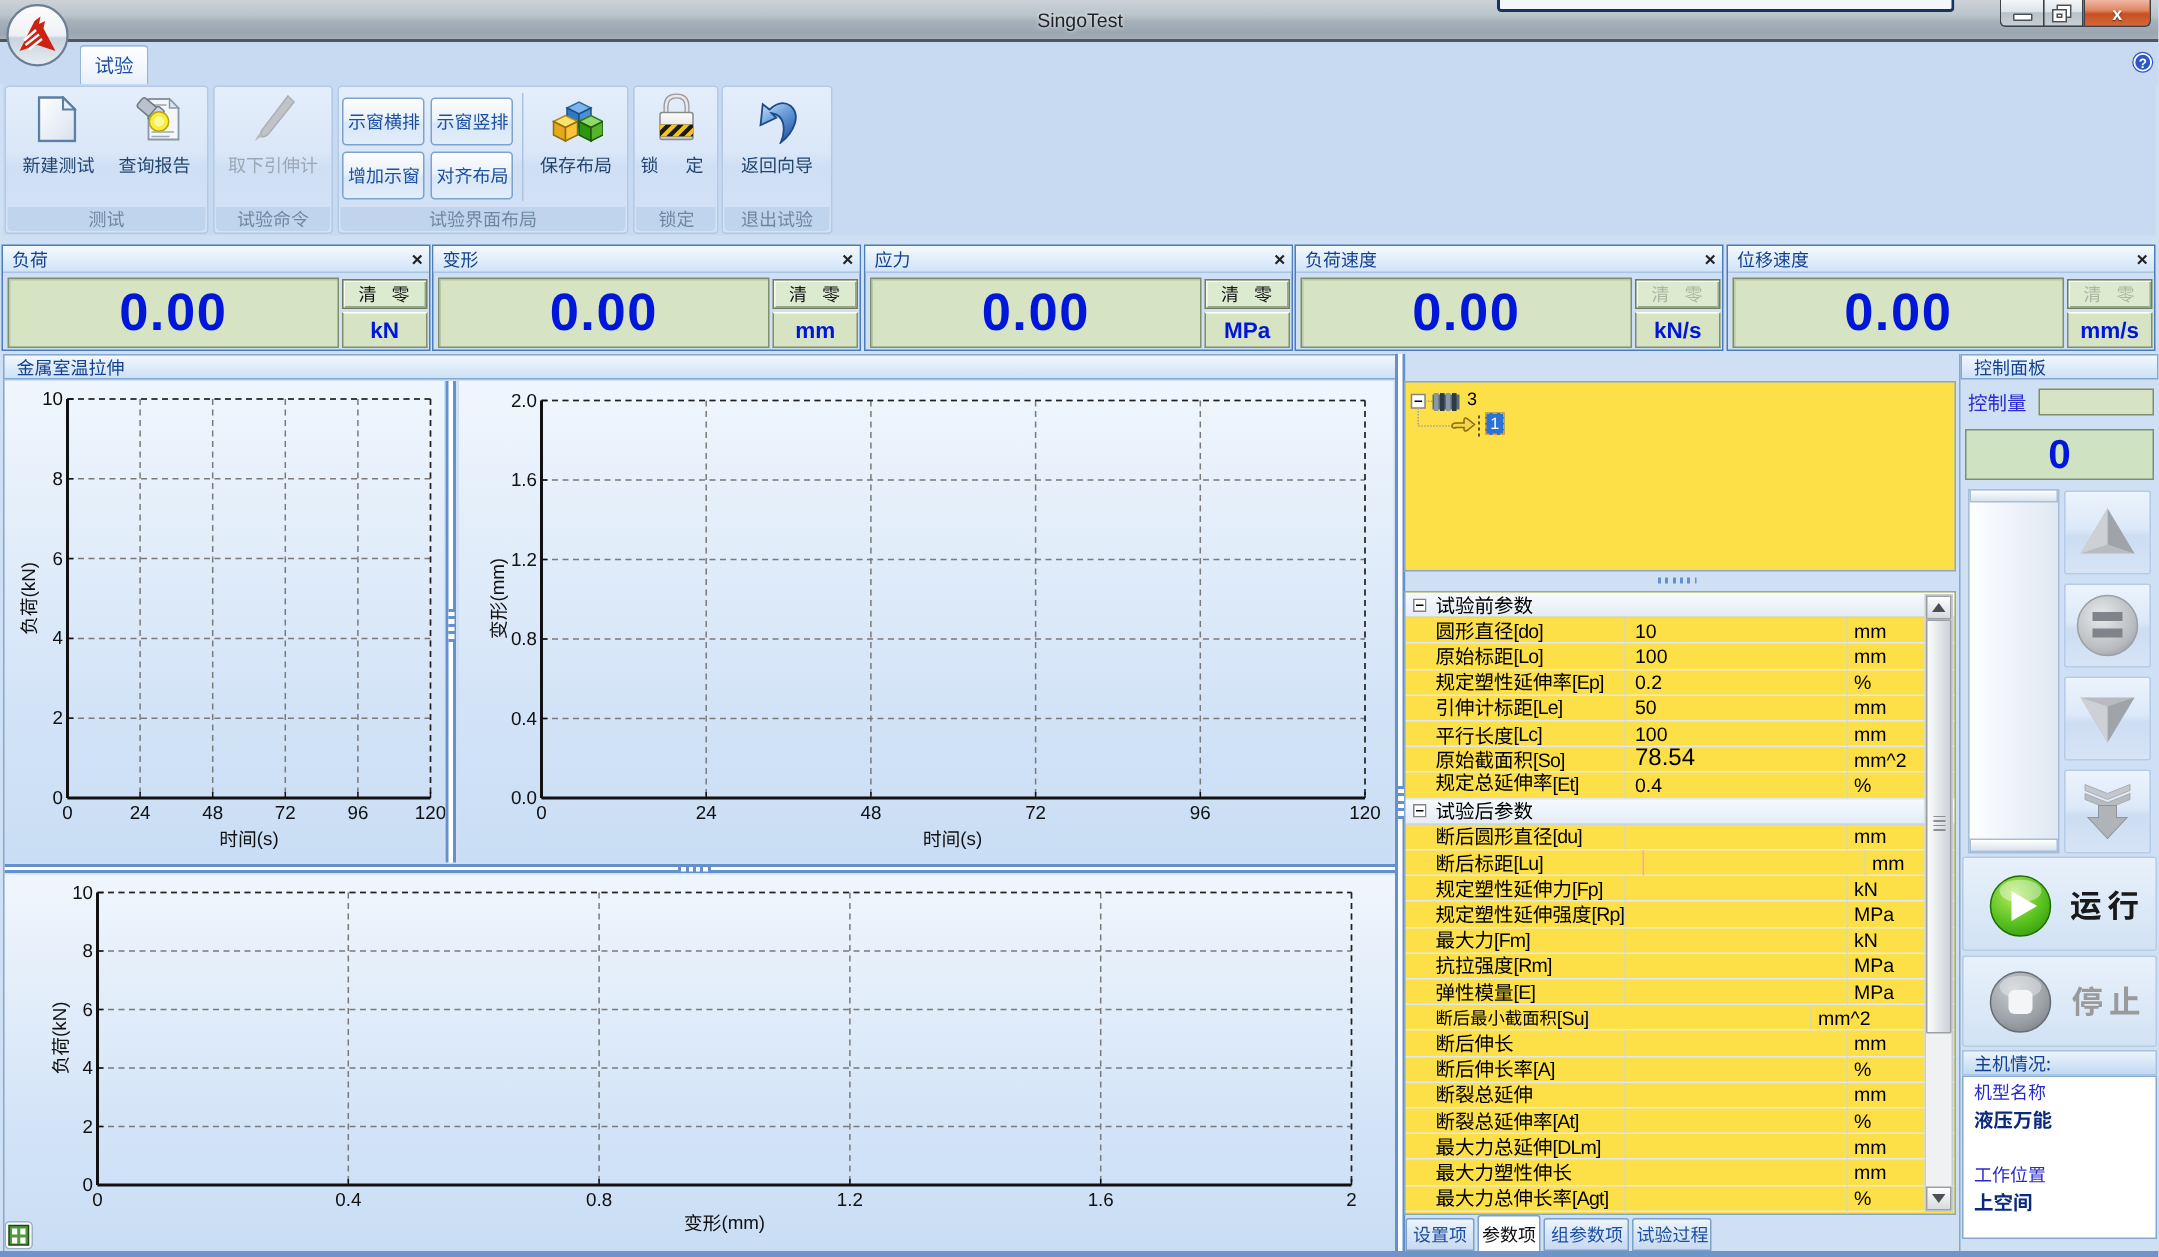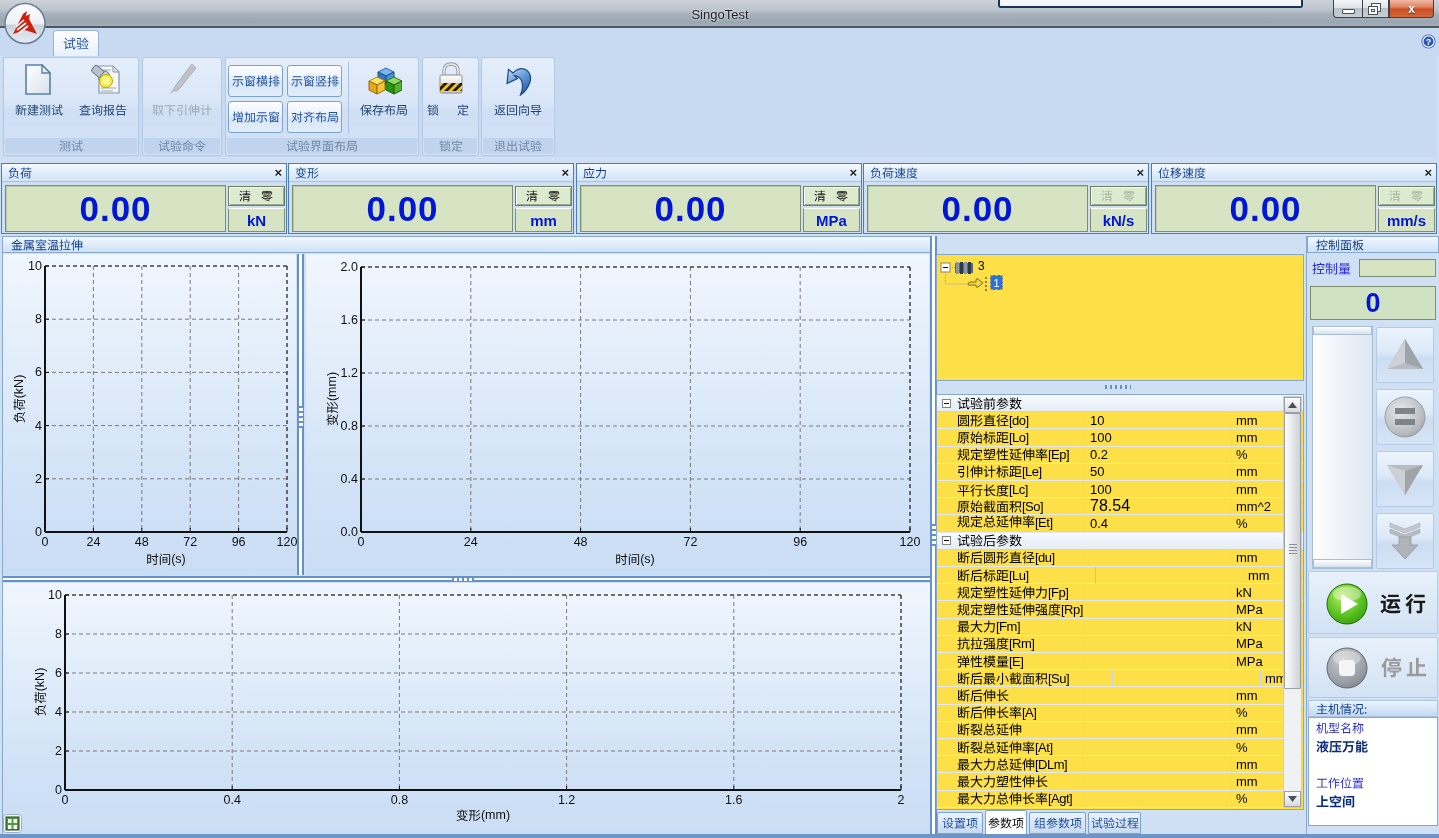--- a/index.html
+++ b/index.html
@@ -953,21 +953,21 @@
         <span style="font-size:13px;color:#000;letter-spacing:-0.5px">[E]</span>
       </div>
       <div style="width:148px;border-right:1px solid #c8d6e8;height:100%;display:flex;align-items:center;padding-left:6px;border-bottom:1px solid #e2e8f0">
         <span style="font-size:13px;color:#000"></span>
       </div>
       <div style="flex:1;height:100%;display:flex;align-items:center;padding-left:4px;border-bottom:1px solid #e2e8f0">
         <span style="font-size:13px;color:#000">MPa</span>
       </div>
     </div>
     <div class="trow" style="top:275.2px;height:17.2px;display:flex">
-      <div style="width:176px;border-right:1px solid #c8d6e8;height:100%;display:flex;align-items:center;padding-left:20px;border-bottom:1px solid #e2e8f0">
+      <div style="width:123px;border-right:1px solid #c8d6e8;height:100%;display:flex;align-items:center;padding-left:20px;border-bottom:1px solid #e2e8f0">
         <svg class="k" width="91.0" height="13.0" viewBox="0 0 91.0 13.0">
           <g fill="#000" transform="translate(0,11.44) scale(0.0130,-0.0130)">
             <use href="#g65ad" x="0"></use>
             <use href="#g540e" x="1000"></use>
             <use href="#g6700" x="2000"></use>
             <use href="#g5c0f" x="3000"></use>
             <use href="#g622a" x="4000"></use>
             <use href="#g9762" x="5000"></use>
             <use href="#g79ef" x="6000"></use>
           </g>

